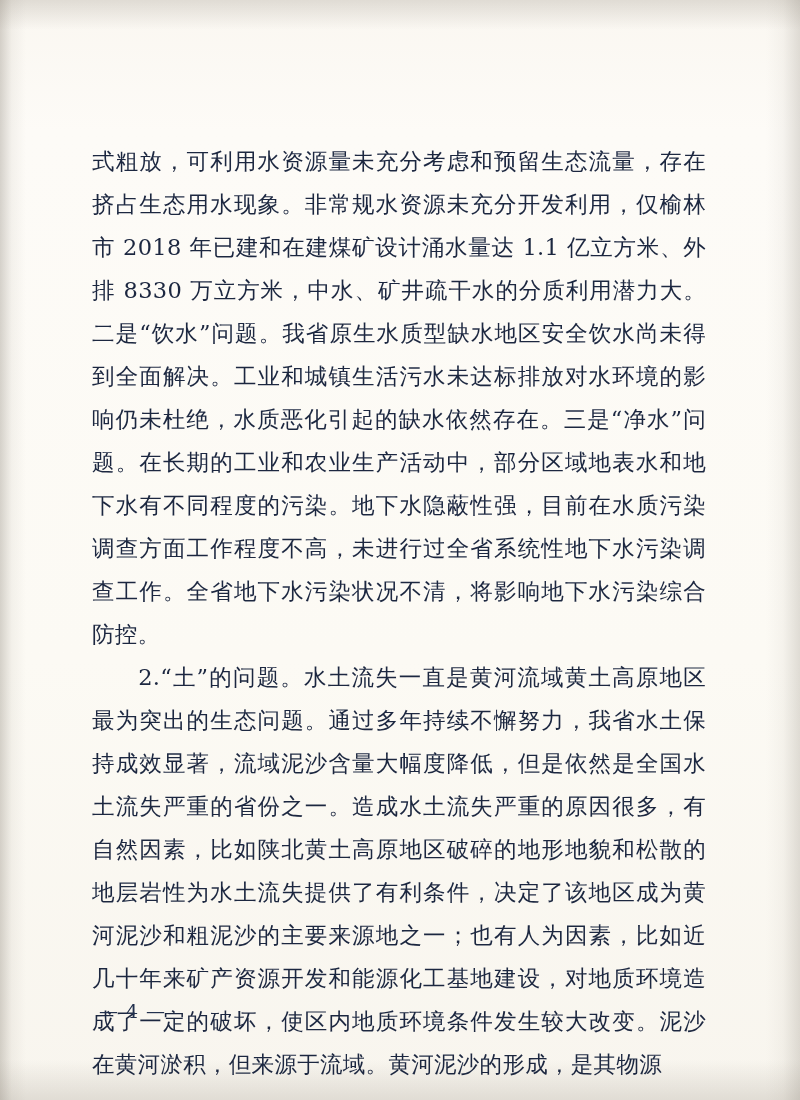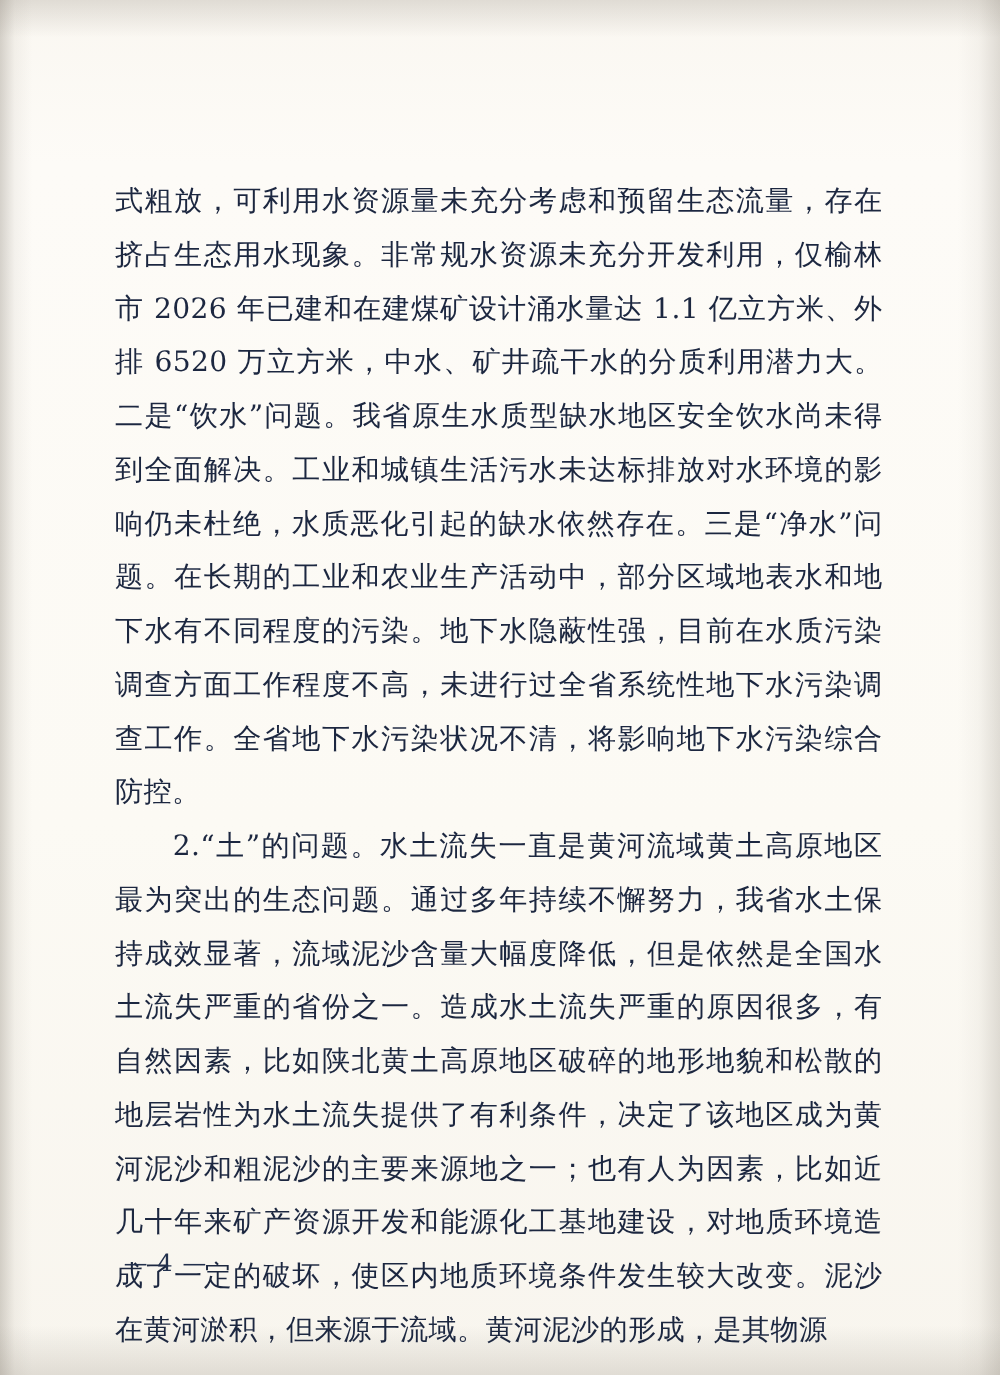--- a/index.html
+++ b/index.html
@@ -89,20 +89,20 @@
   }
 </style>
 </head>
 <body>
 
 <div class="page">
   <div class="vignette-top"></div>
   <div class="vignette-bottom"></div>
 
   <div class="body-text">
-    <p class="para">式粗放，可利用水资源量未充分考虑和预留生态流量，存在挤占生态用水现象。非常规水资源未充分开发利用，仅榆林市 2026 年已建和在建煤矿设计涌水量达 1.1 亿立方米、外排 6520 万立方米，中水、矿井疏干水的分质利用潜力大。二是“饮水”问题。我省原生水质型缺水地区安全饮水尚未得到全面解决。工业和城镇生活污水未达标排放对水环境的影响仍未杜绝，水质恶化引起的缺水依然存在。三是“净水”问题。在长期的工业和农业生产活动中，部分区域地表水和地下水有不同程度的污染。地下水隐蔽性强，目前在水质污染调查方面工作程度不高，未进行过全省系统性地下水污染调查工作。全省地下水污染状况不清，将影响地下水污染综合防控。</p>
+    <p class="para">式粗放，可利用水资源量未充分考虑和预留生态流量，存在挤占生态用水现象。非常规水资源未充分开发利用，仅榆林市 2018 年已建和在建煤矿设计涌水量达 1.1 亿立方米、外排 8330 万立方米，中水、矿井疏干水的分质利用潜力大。二是“饮水”问题。我省原生水质型缺水地区安全饮水尚未得到全面解决。工业和城镇生活污水未达标排放对水环境的影响仍未杜绝，水质恶化引起的缺水依然存在。三是“净水”问题。在长期的工业和农业生产活动中，部分区域地表水和地下水有不同程度的污染。地下水隐蔽性强，目前在水质污染调查方面工作程度不高，未进行过全省系统性地下水污染调查工作。全省地下水污染状况不清，将影响地下水污染综合防控。</p>
     <p class="para indent">2.“土”的问题。水土流失一直是黄河流域黄土高原地区最为突出的生态问题。通过多年持续不懈努力，我省水土保持成效显著，流域泥沙含量大幅度降低，但是依然是全国水土流失严重的省份之一。造成水土流失严重的原因很多，有自然因素，比如陕北黄土高原地区破碎的地形地貌和松散的地层岩性为水土流失提供了有利条件，决定了该地区成为黄河泥沙和粗泥沙的主要来源地之一；也有人为因素，比如近几十年来矿产资源开发和能源化工基地建设，对地质环境造成了一定的破坏，使区内地质环境条件发生较大改变。泥沙在黄河淤积，但来源于流域。黄河泥沙的形成，是其物源</p>
   </div>
 
   <div class="footer">
     <span class="dash">—</span><span class="pagenum">4</span><span class="dash">—</span>
   </div>
 </div>
 
 </body></html>

